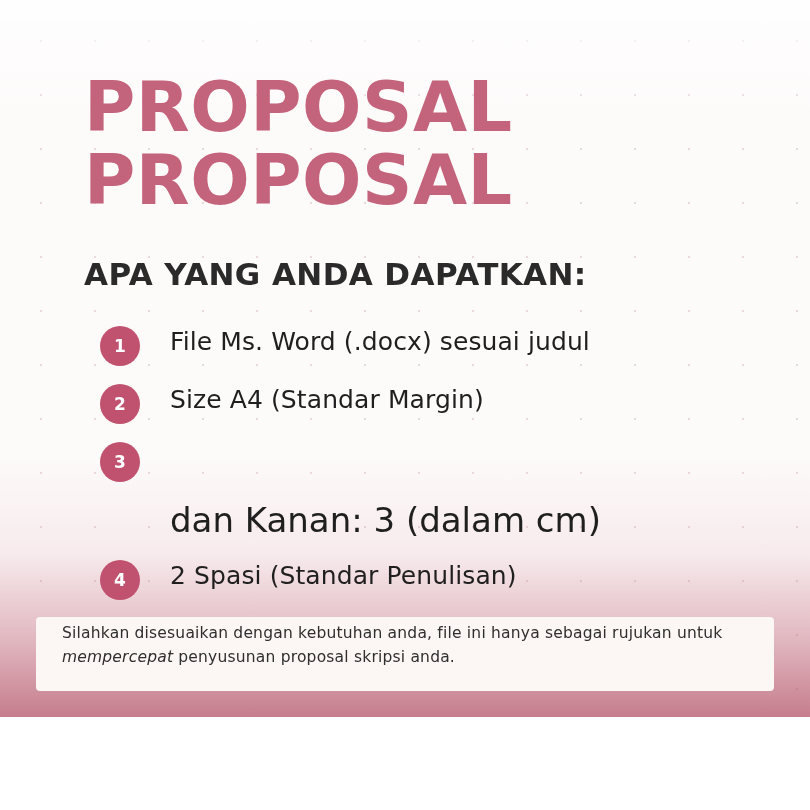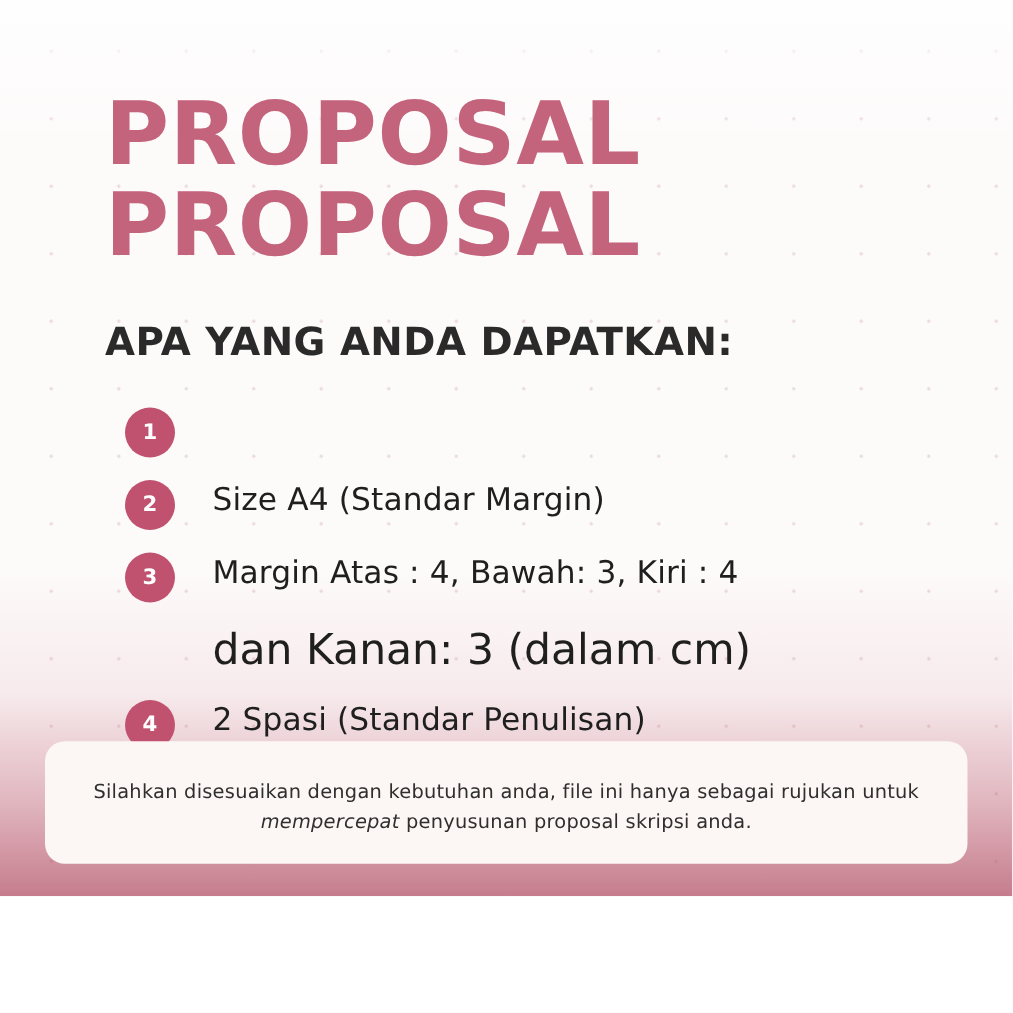--- a/index.html
+++ b/index.html
@@ -130,24 +130,23 @@
     margin-bottom: 14px;
   }
 
   .note {
     position: absolute;
     left: 36px;
     right: 36px;
     bottom: 26px;
     z-index: 4;
     background: #fcf6f4;
-    border-radius: 16px;
-    padding: 28px 26px 22px 26px;
+    border-radius: 4px;
+    padding: 4px 26px 22px 26px;
     box-sizing: border-box;
-    text-align: center;
   }
   .note p {
     margin: 0;
     font-family: "DejaVu Sans", sans-serif;
     font-size: 15.5px;
     line-height: 1.55;
     color: #2f2f2f;
     letter-spacing: 0.2px;
   }
   .note em {
@@ -169,30 +168,30 @@
       <span class="line1">PROPOSAL</span>
       <span class="line2">PROPOSAL</span>
     </h1>
 
     <div class="subtitle">APA YANG ANDA DAPATKAN:</div>
 
     <div class="items">
 
       <div class="item">
         <div class="badge">1</div>
+        <div class="item-text">File Ms. Word (.docx) sesuai judul</div>
       </div>
 
       <div class="item">
         <div class="badge">2</div>
         <div class="item-text">Size A4 (Standar Margin)</div>
       </div>
 
       <div class="item">
         <div class="badge">3</div>
-        <div class="item-text">Margin Atas : 4, Bawah: 3, Kiri : 4</div>
       </div>
 
       <div class="item-wrap2">dan Kanan: 3 (dalam cm)</div>
 
       <div class="item">
         <div class="badge">4</div>
         <div class="item-text">2 Spasi (Standar Penulisan)</div>
       </div>
 
     </div>

